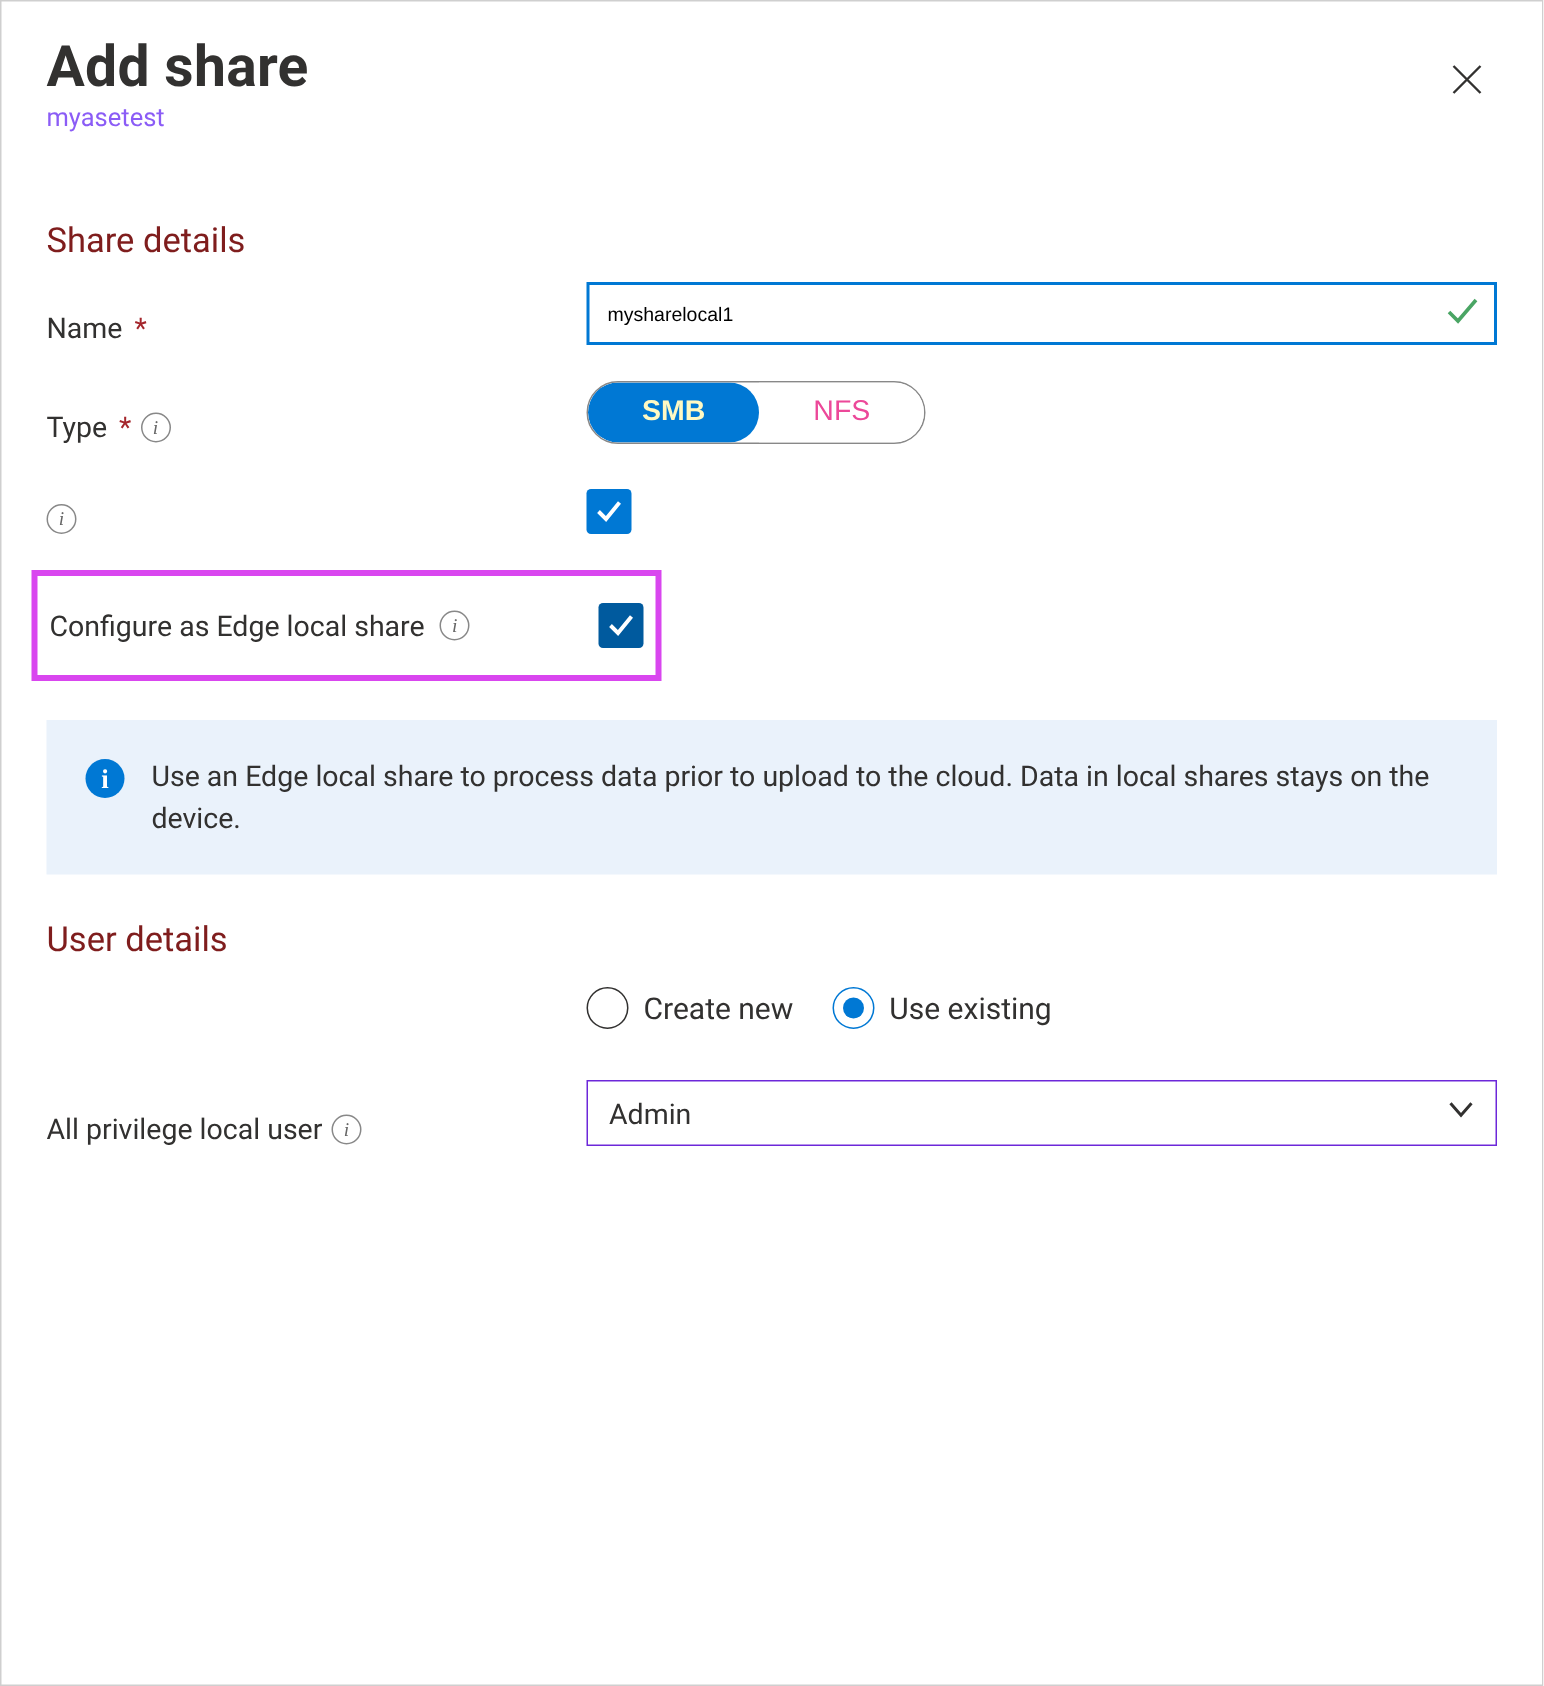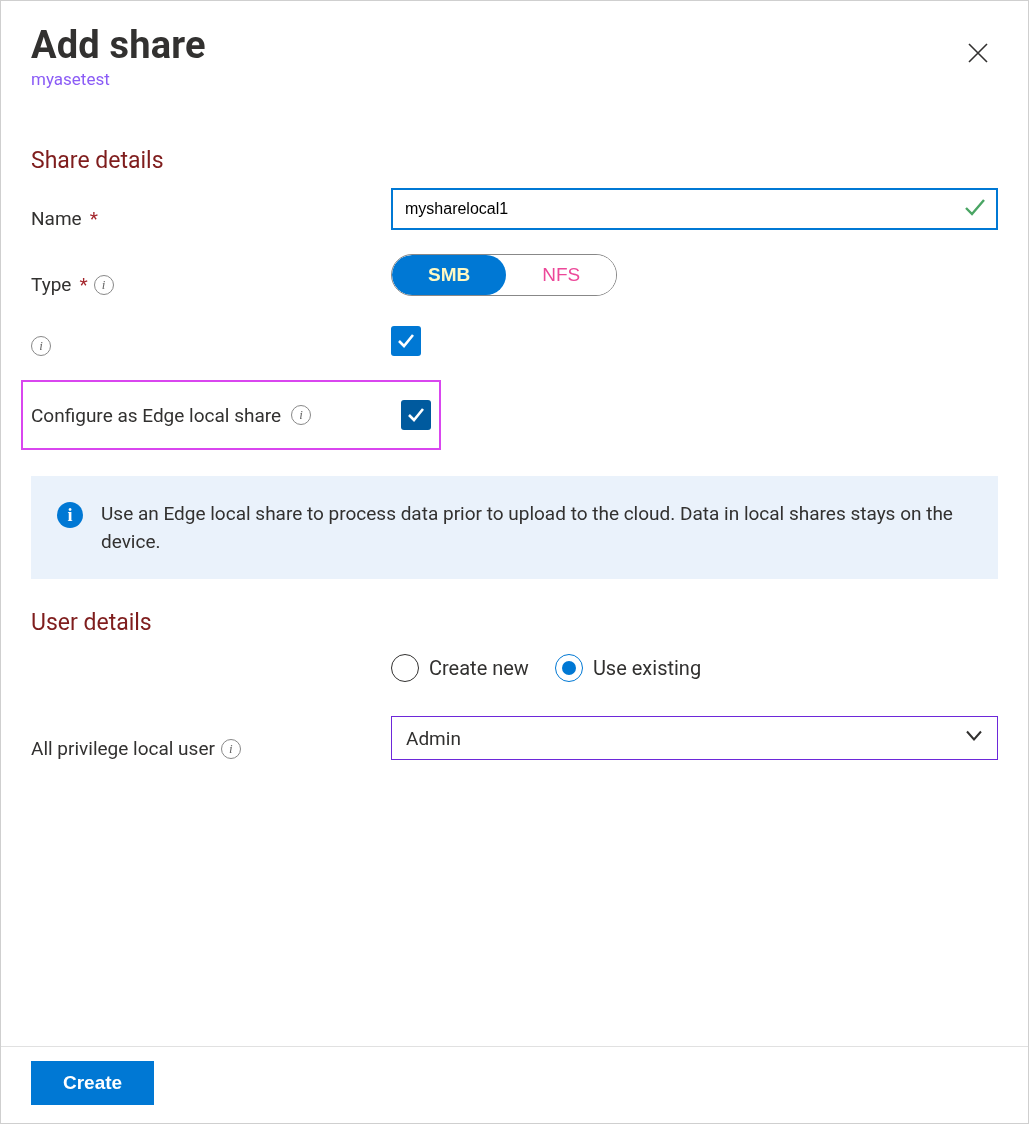--- a/index.html
+++ b/index.html
@@ -56,21 +56,21 @@
     display: flex; align-items: center; gap: 6px;
     flex-wrap: wrap;
   }
   .label-col .req { color: #a4262c; margin-left: 2px; }
   .field-col { flex: 1; }
   .text-input {
     width: 100%;
     height: 42px;
     border: 2px solid #0078d4;
     padding: 0 44px 0 12px;
-    font-size: 16px;
+    font-size: 13px;
     outline: none;
     background: #fff;
   }
   .input-wrap { position: relative; }
   .input-valid-icon {
     position: absolute; right: 10px; top: 50%; transform: translateY(-50%);
   }
   .seg {
     display: inline-flex;
     border: 1px solid #888;
@@ -103,21 +103,21 @@
     display: inline-flex; align-items: center; justify-content: center;
     font-size: 13px; color: #666;
     font-family: Georgia, serif; font-style: italic;
     cursor: help;
     flex-shrink: 0;
   }
   .edge-compute-wrap {
     display: flex; align-items: flex-start; gap: 10px;
   }
   .highlight-box {
-    border: 2px solid #d946ef;
+    border: 4px solid #d946ef;
     padding: 18px 8px;
     margin: 10px 0 26px -10px;
     width: 420px;
     display: flex; align-items: center; justify-content: space-between;
   }
   .highlight-label {
     font-size: 19px;
     display: flex; align-items: center; gap: 10px;
   }
   .info-banner {
@@ -284,16 +284,13 @@
                   <path d="M4 7 L11 15 L18 7" stroke="#323130" stroke-width="2" fill="none"></path>
                 </svg>
             </span>
           </div>
         </div>
       </div>
     </div>
 
   </div>
 
-  <div class="panel-footer">
-    <button class="create-btn">Create</button>
-  </div>
 </div>
 
 </body></html>

